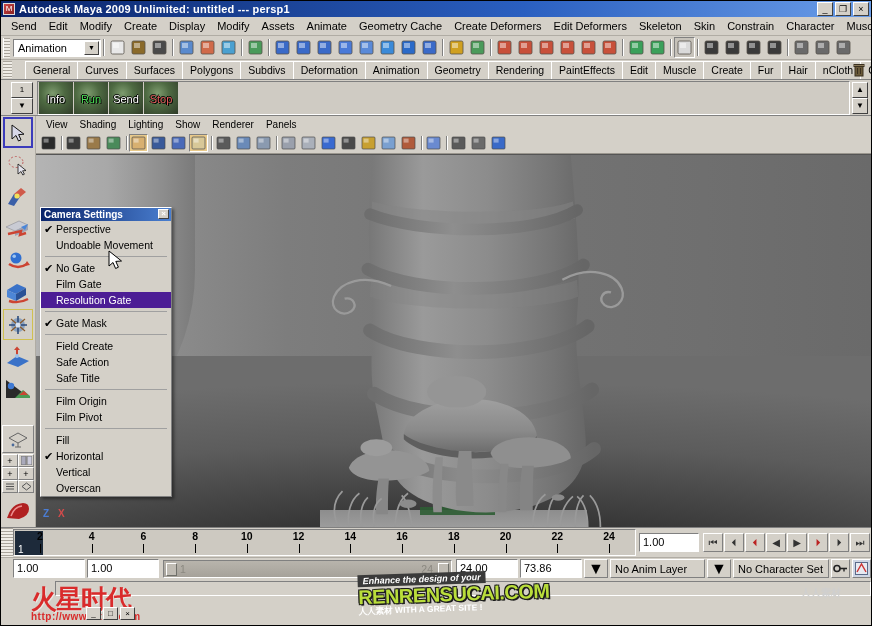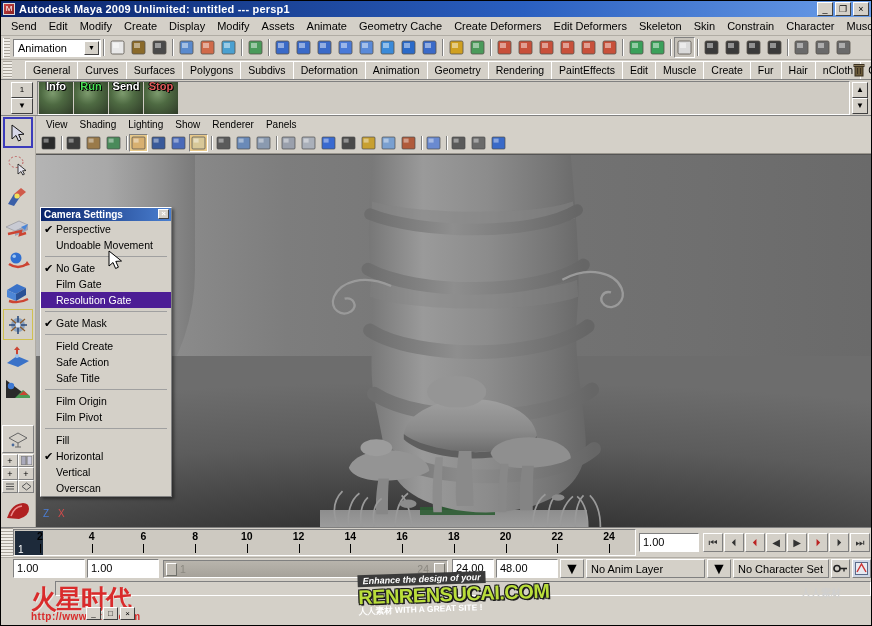--- a/index.html
+++ b/index.html
@@ -168,23 +168,23 @@
   }
   .shelf-btn {
     width: 34px; height: 32px;
     position: relative;
     display: flex; align-items: flex-end; justify-content: center;
     background: radial-gradient(circle at 40% 35%, #7d9b6e 0%, #4e6a42 40%, #2f3b28 100%);
     margin-right: 1px;
     overflow: hidden;
   }
   .shelf-btn .lbl {
-    font-size: 11px; font-weight: bold;
+    font-size: 11px; font-weight: normal;
     text-shadow: 1px 1px 0 #000, -1px 0 0 #000, 0 -1px 0 #000;
-    margin-bottom: 22px; z-index: 2;
+    margin-bottom: 9px; z-index: 2;
   }
   .shelf-right-spin {
     width: 16px; height: 32px;
     display:flex; flex-direction:column;
     margin-right: 3px;
   }
 
   
   .mainrow { display: flex; height: 411px; }
 
@@ -278,21 +278,21 @@
   .vp-floorstrip {
     position:absolute; left:34%; bottom:0; width:32%; height:4.5%;
     background: linear-gradient(to bottom,#8d8d8d,#9c9c9c);
   }
   .vp-greenpatch {
     position:absolute; left:46%; bottom:3.2%; width:9%; height:2.2%;
     background: #2e5d34; opacity:.9;
   }
   .axis-gizmo {
     position:absolute; left:7px; bottom:8px;
-    font-size: 10px; font-weight: normal;
+    font-size: 10px; font-weight: bold;
   }
   .axis-gizmo .zl { color:#4b7dd4; }
   .axis-gizmo .xl { color:#d44b4b; margin-left:6px; }
 
   
   .creature { position:absolute; inset:0; }
 
   
   .cam-popup {
     position: absolute;
@@ -1274,24 +1274,24 @@
 
   <div class="rangebar">
     <div class="r-field" style="width:72px">1.00</div>
     <div class="r-field" style="width:72px">1.00</div>
     <div class="r-slider">
       <div class="r-handle" style="left:2px"></div>
       <div class="r-lbl" style="left:16px">1</div>
       <div class="r-lbl" style="right:18px">24</div>
       <div class="r-handle" style="right:2px"></div>
     </div>
-    <div class="r-field" style="width:42px">24.00</div>
-    <div class="r-field" style="width:62px">48.00</div>
+    <div class="r-field" style="width:62px">24.00</div>
+    <div class="r-field" style="width:62px">73.86</div>
     <div class="arrow-btn">▼</div>
-    <div class="combo" style="width:119px">No Anim Layer</div>
+    <div class="combo" style="width:95px">No Anim Layer</div>
     <div class="arrow-btn">▼</div>
     <div class="combo" style="width:96px">No Character Set</div>
     <div class="sq-btn">
       <svg width="15" height="11" viewBox="0 0 15 11">
           <circle cx="4" cy="5.5" r="3" fill="none" stroke="#222" stroke-width="1.6"></circle>
           <line x1="7" y1="5.5" x2="14" y2="5.5" stroke="#222" stroke-width="1.6"></line>
           <line x1="11" y1="5.5" x2="11" y2="8.5" stroke="#222" stroke-width="1.4"></line>
         </svg>
     </div>
     <div class="sq-btn" style="background:#cfd6e4;">

